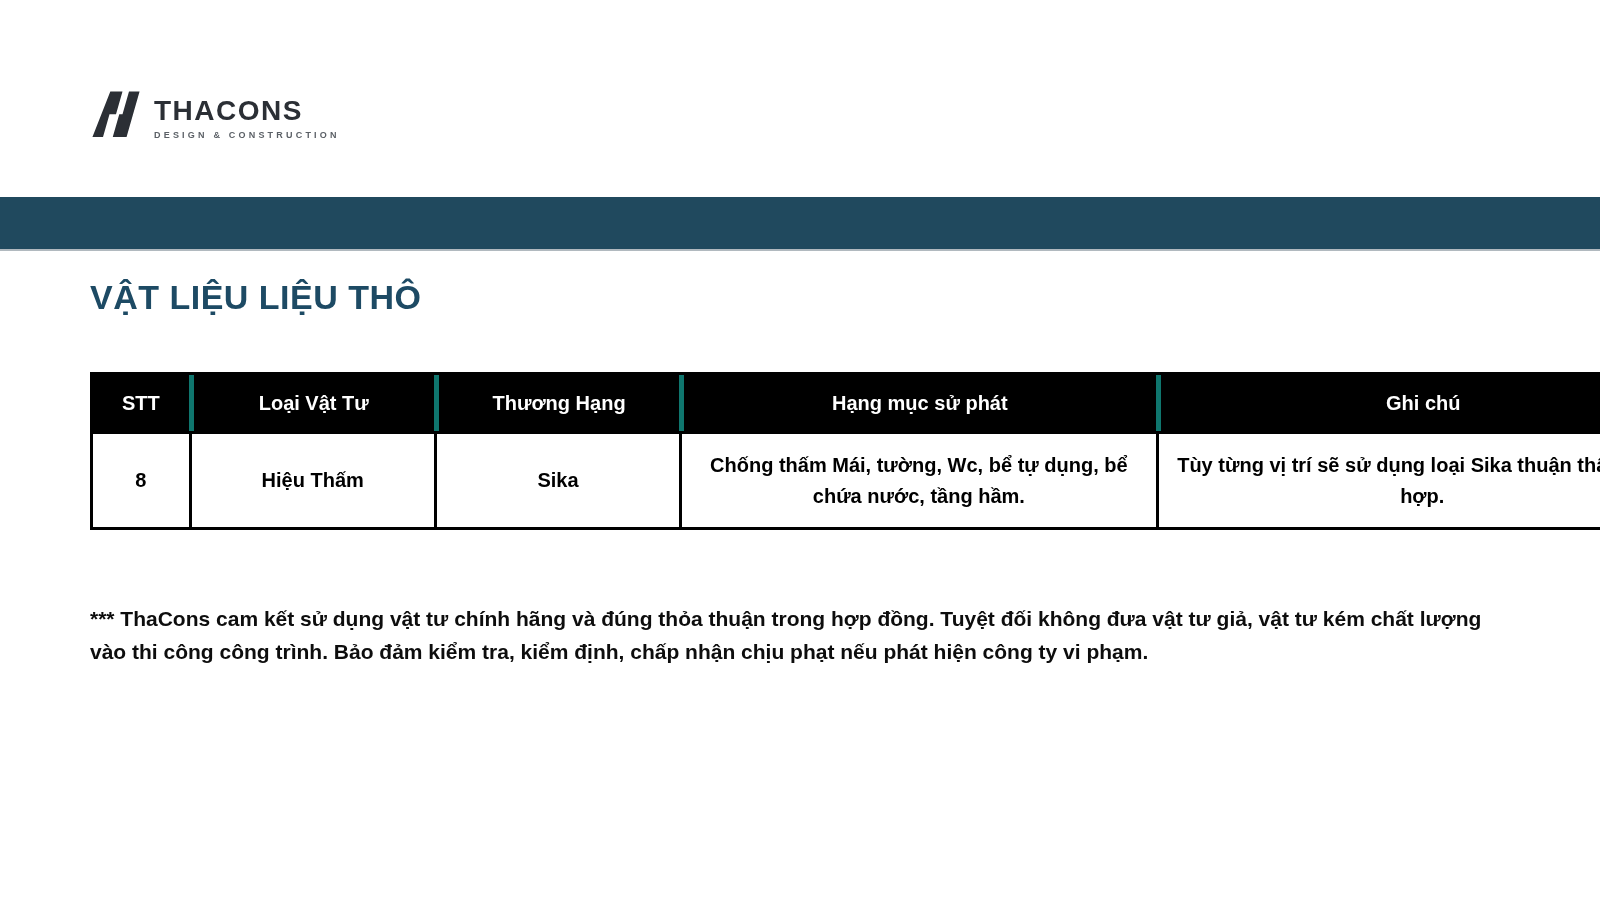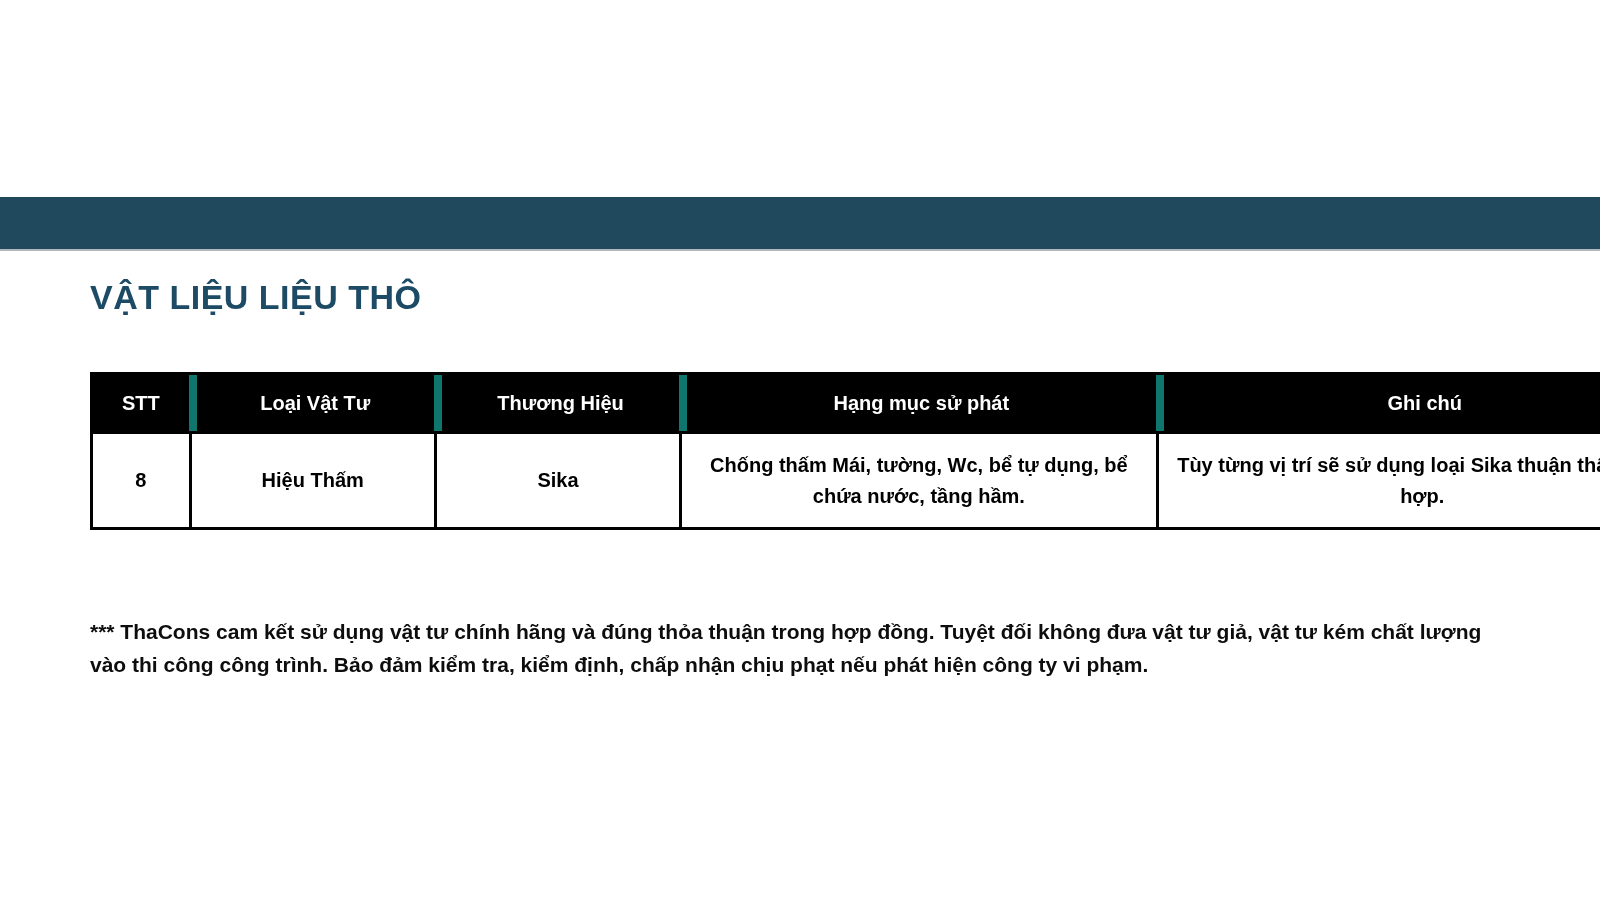--- a/index.html
+++ b/index.html
@@ -58,66 +58,76 @@
   .col-usage { width: 29.9%; }
   .col-note  { width: 33.3%; }
 
   .materials-table th {
     background: #000000; color: #ffffff;
     height: 56px;
     font-size: 20px; font-weight: 700;
     text-align: center; vertical-align: middle;
     padding: 0 10px;
   }
-  .materials-table th + th { border-left: 8px solid #0f766e; }
+  .materials-table th + th { border-left: 5px solid #0f766e; }
 
   .materials-table td {
     background: #ffffff; color: #000000;
     height: 96px;
     font-size: 20px; font-weight: 700;
     text-align: center; vertical-align: middle;
     padding: 4px 16px;
     border-top: 3px solid #000;
     line-height: 1.55;
   }
   .materials-table td + td { border-left: 3px solid #000; }
 
   
   .footnote {
-    position: absolute; left: 90px; top: 615px;
+    position: absolute; left: 90px; top: 602px;
     width: 1398px;
     font-size: 21px; font-weight: 700;
     color: #0d0d0d;
     line-height: 1.58;
     text-align: left;
   }
 </style>
 </head>
 <body>
 
 <div class="slide">
 
+  <div class="logo">
+    <svg class="logo-mark" viewBox="0 0 64 62" aria-hidden="true">
+      <polygon points="25,2 40,2 32,30 24,30 16,58 3,58" fill="#2b2f35"></polygon>
+      <polygon points="48,2 61,2 45,58 28,58 36,30 40,30" fill="#2b2f35"></polygon>
+    </svg>
+    <div class="logo-text">
+      <span class="logo-name">THACONS</span>
+      <span class="logo-tagline">DESIGN &amp; CONSTRUCTION</span>
+    </div>
+  </div>
 
   <div class="band"></div>
 
   <h1 class="page-title">VẬT LIỆU LIỆU THÔ</h1>
 
   <table class="materials-table">
     <colgroup>
       <col class="col-stt">
         <col class="col-type">
         <col class="col-brand">
         <col class="col-usage">
         <col class="col-note">
     </colgroup>
     <thead>
       <tr>
         <th>STT</th>
         <th>Loại Vật Tư</th>
-        <th>Thương Hiệu</th>
+        <th>Thương Hạng</th>
         <th>Hạng mục sử phát</th>
         <th>Ghi chú</th>
       </tr>
     </thead>
     <tbody>
       <tr>
         <td>8</td>
         <td>Hiệu Thấm</td>
         <td>Sika</td>
         <td>Chống thấm Mái, tường, Wc, bể tự dụng, bể chứa nước, tầng hầm.</td>

